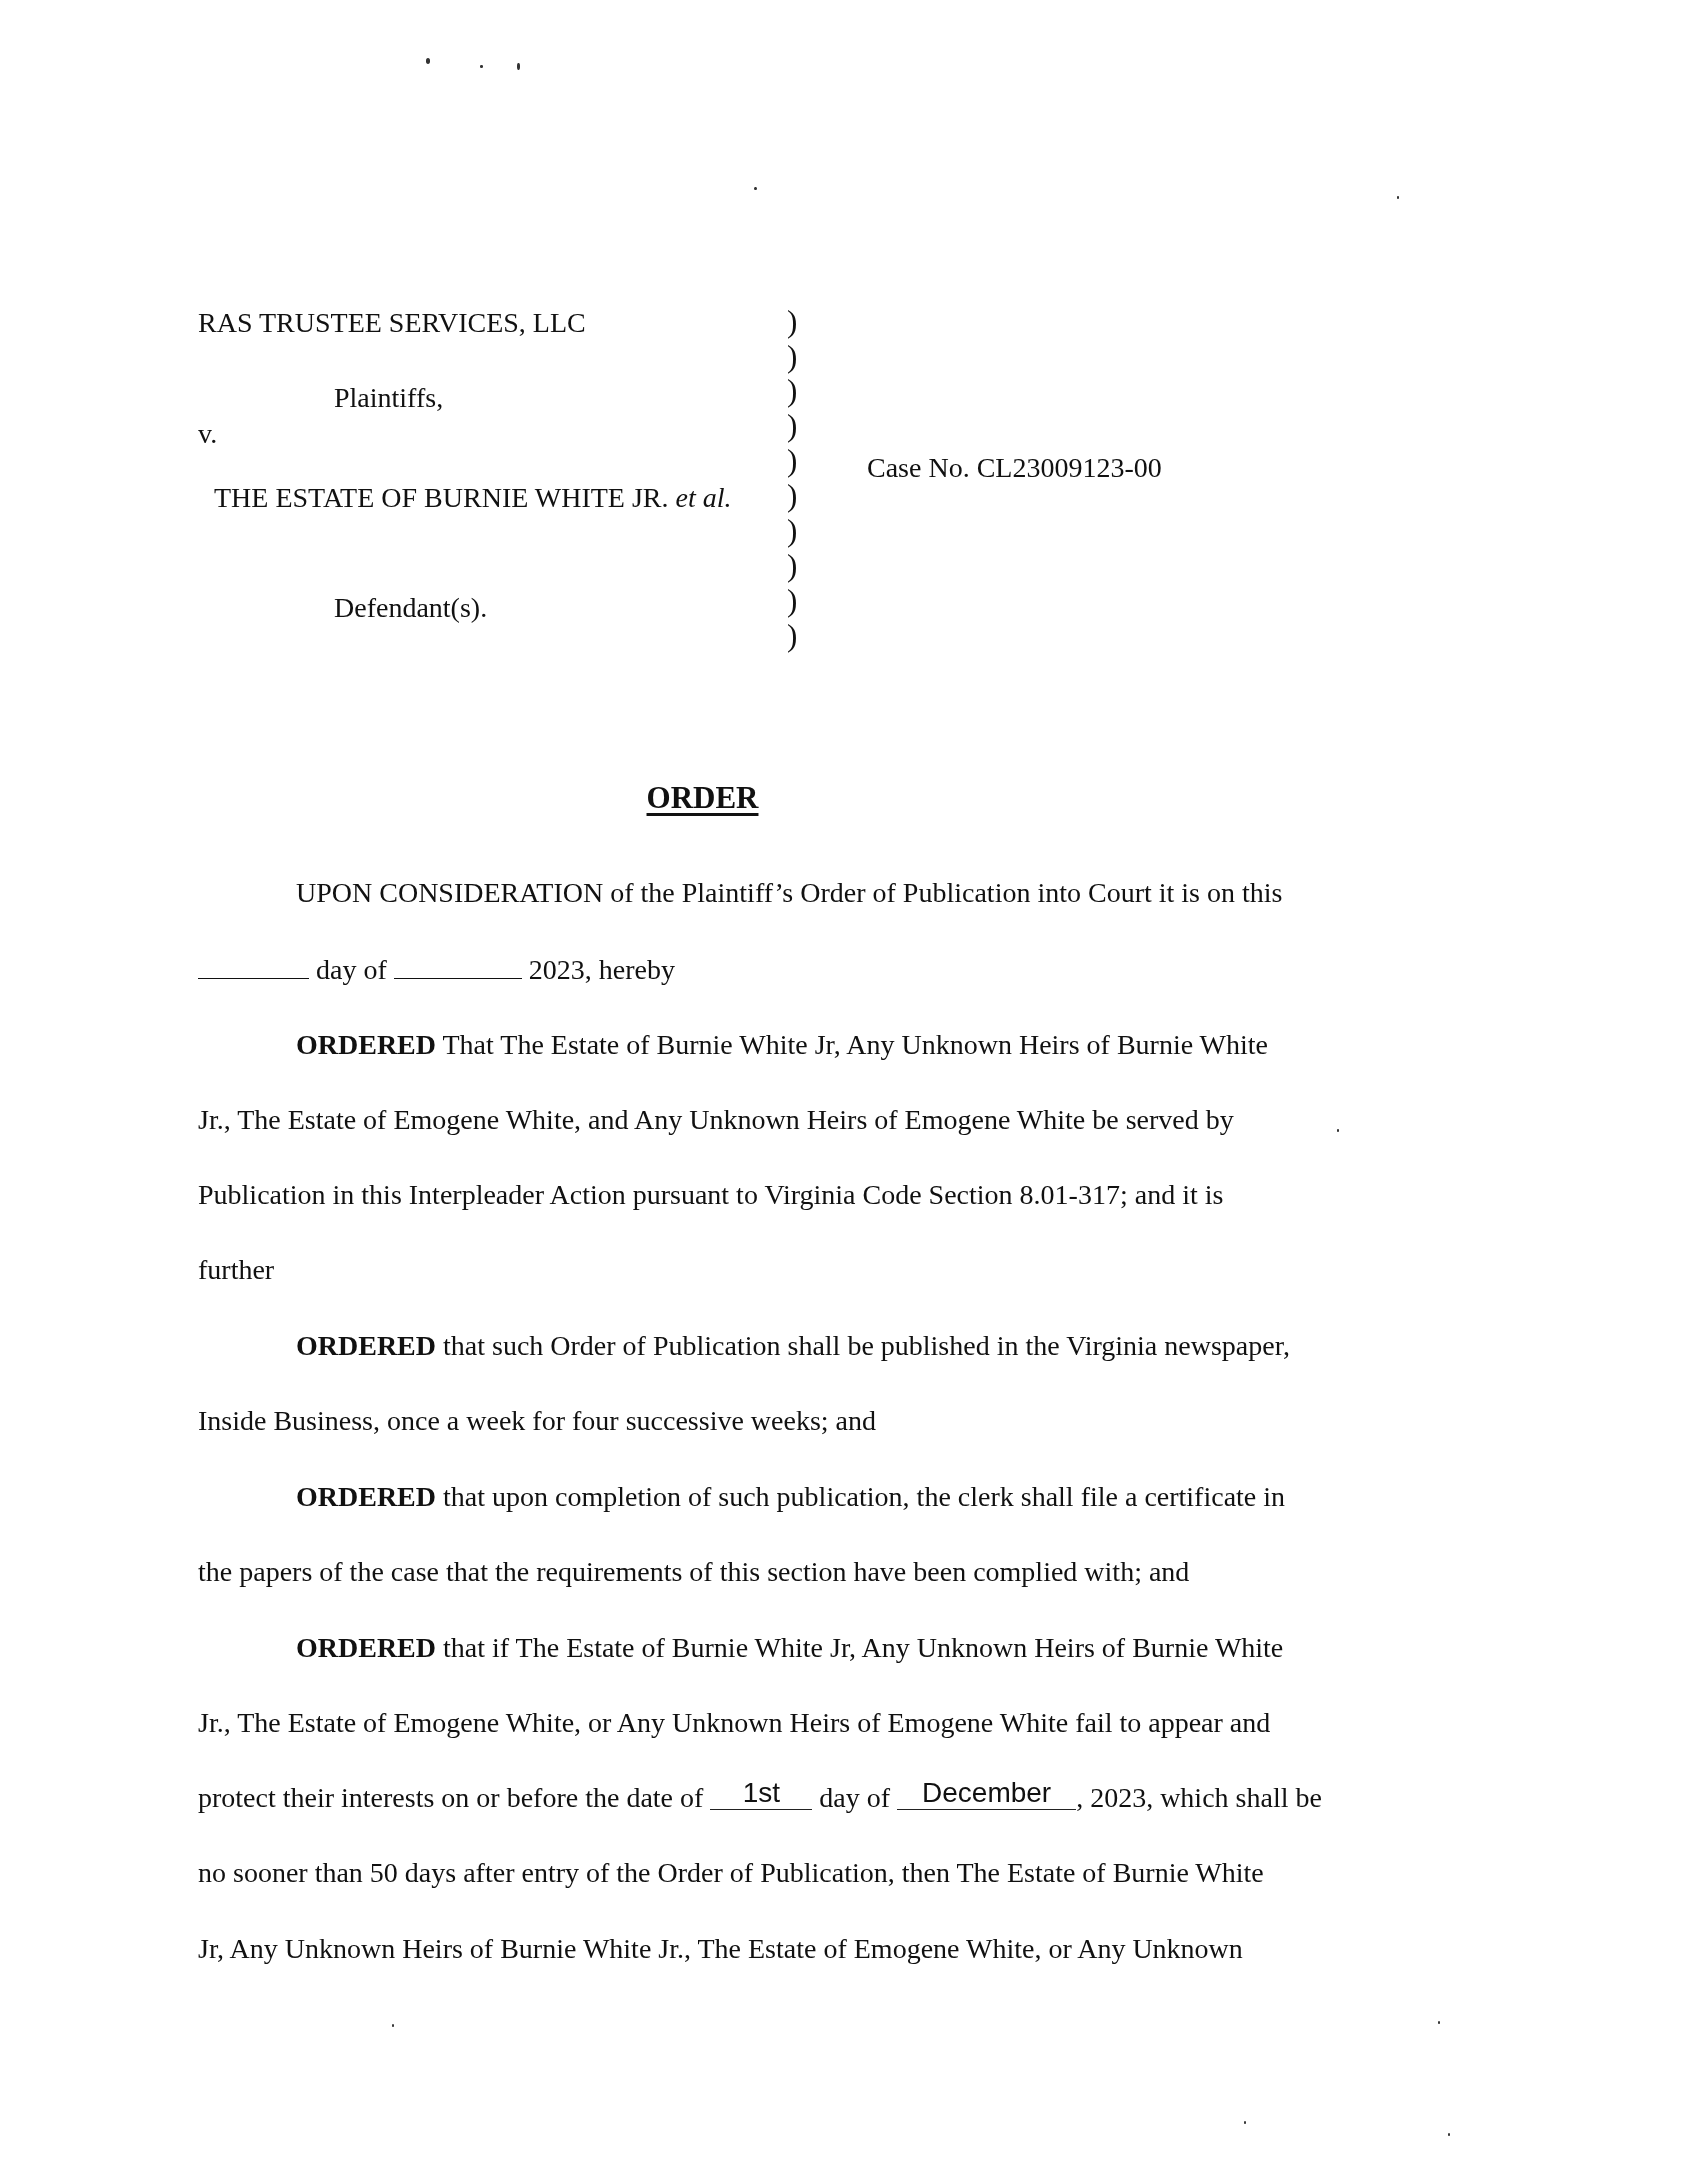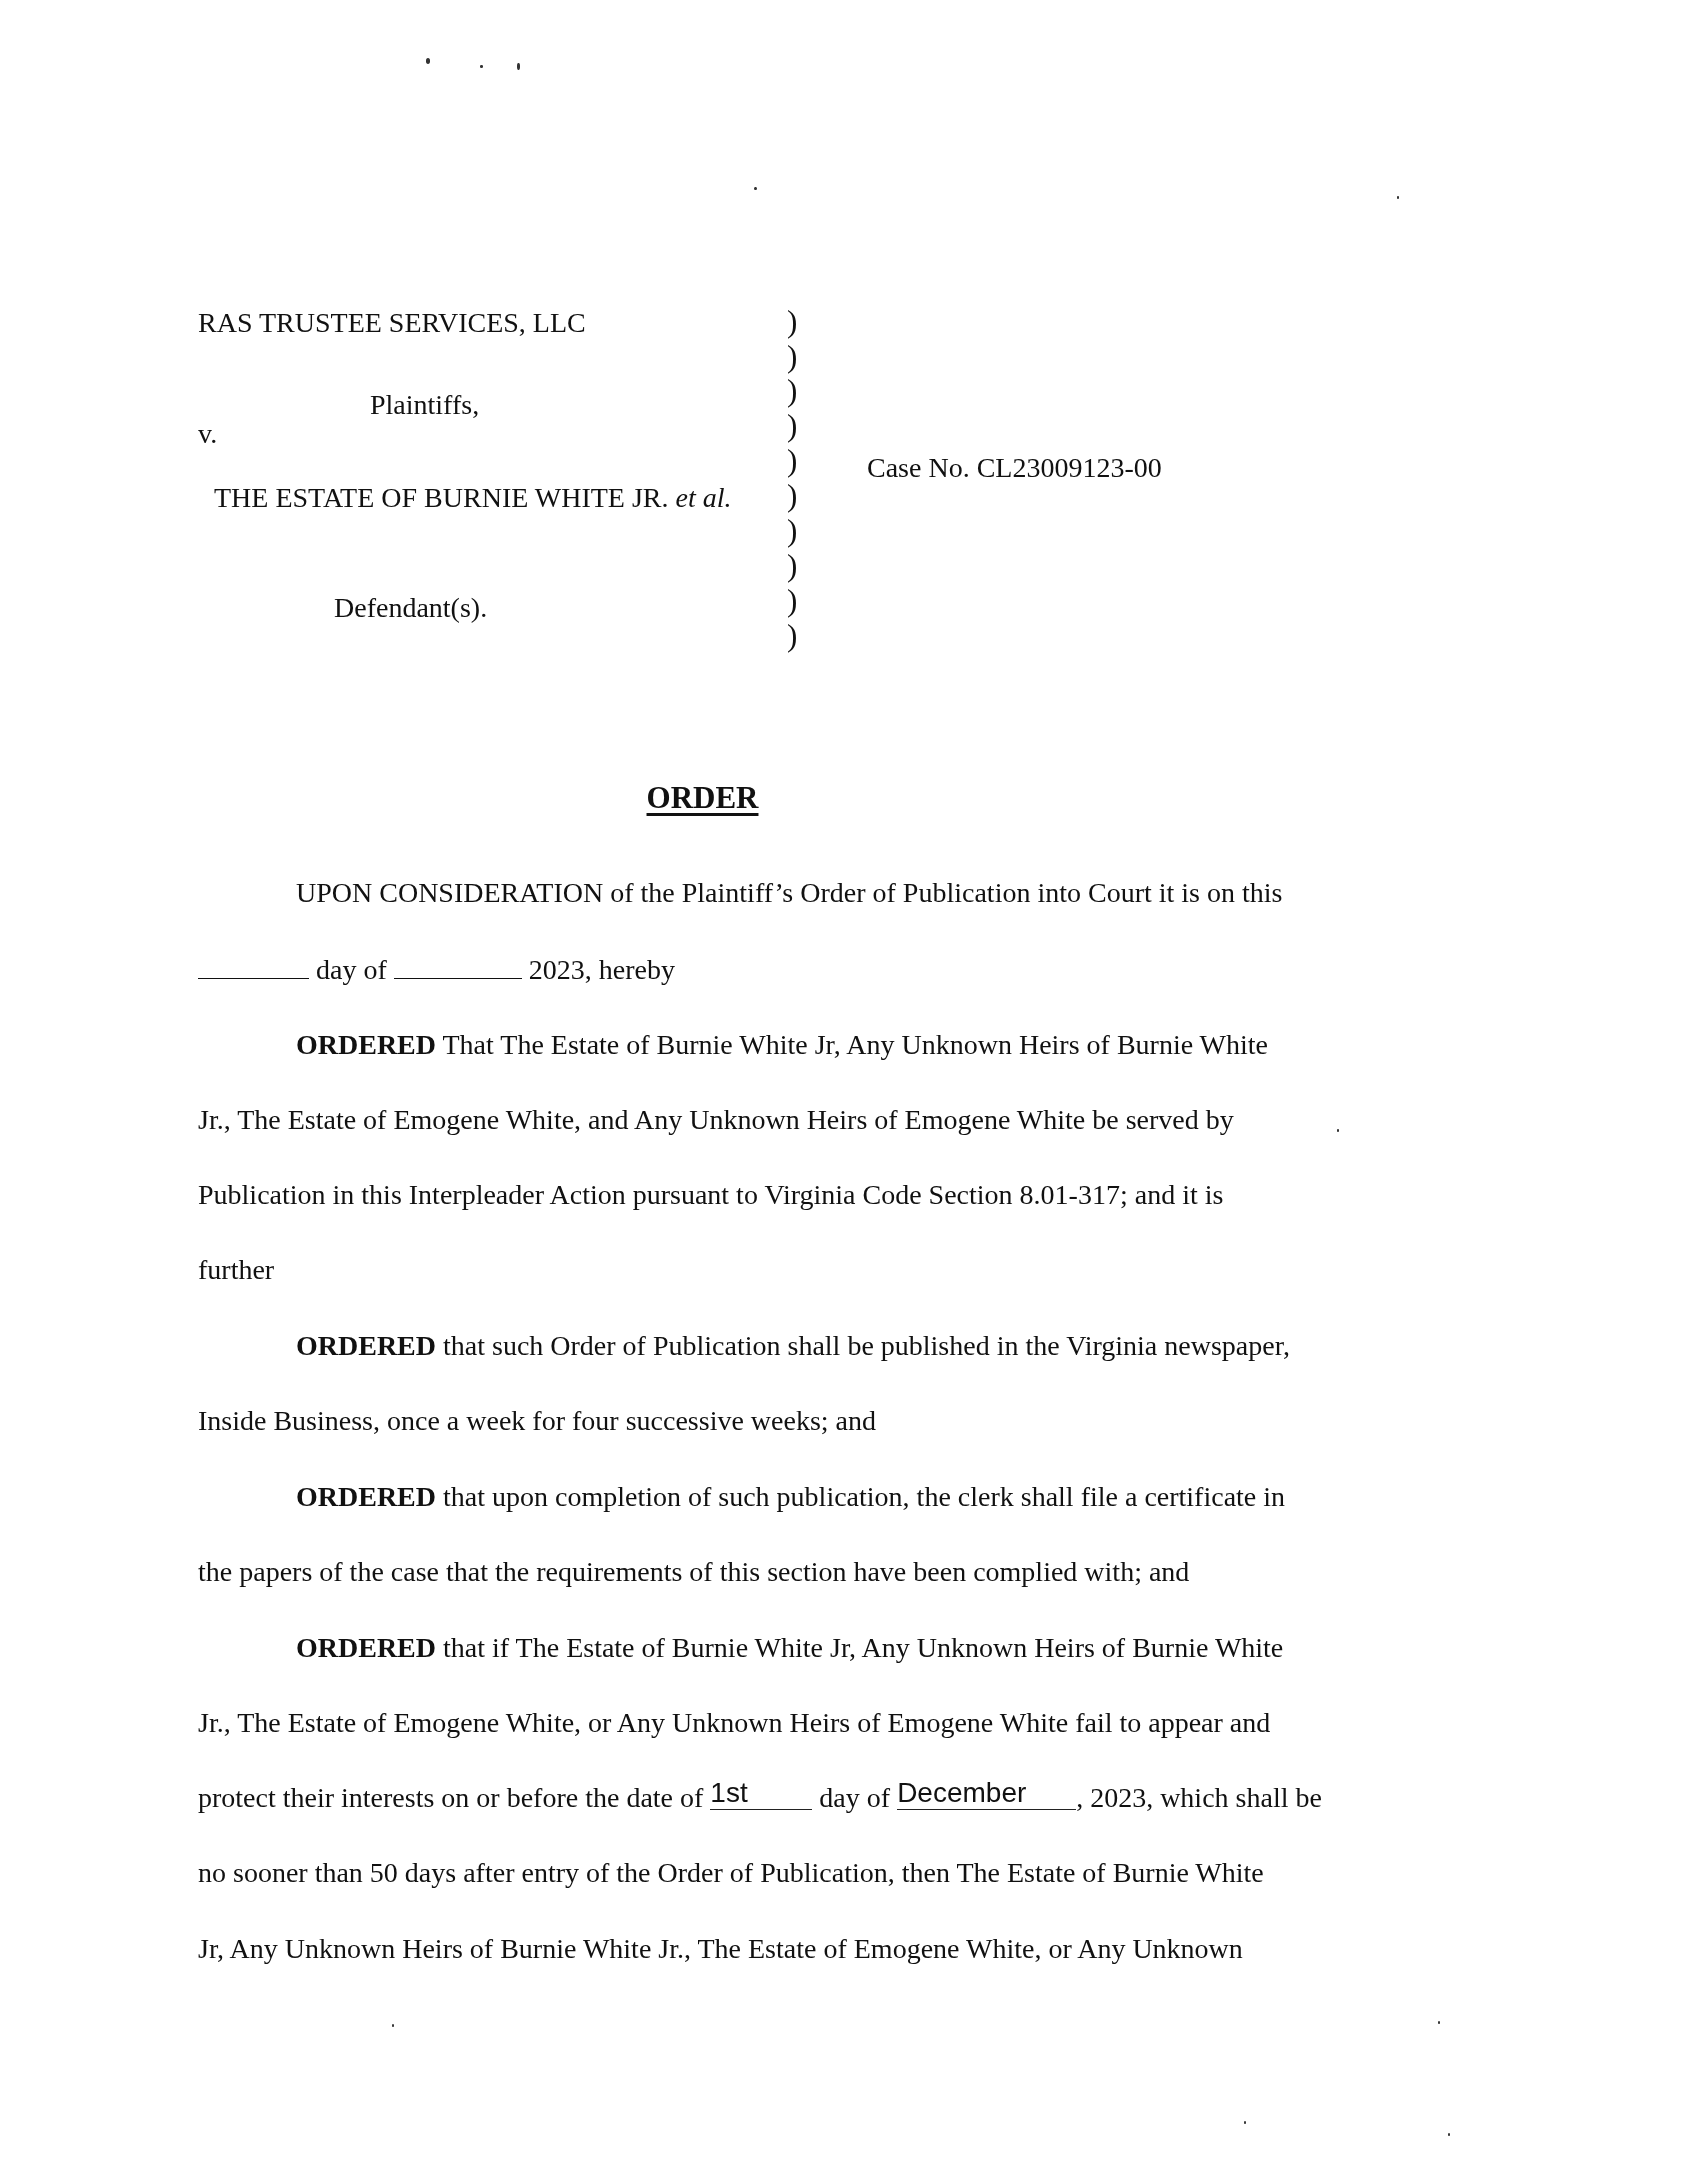--- a/index.html
+++ b/index.html
@@ -97,21 +97,21 @@
       display: inline-block;
       border-bottom: 1.7px solid #111;
       height: 24px;
       vertical-align: baseline;
     }
     .fill {
       display: inline-block;
       border-bottom: 1.7px solid #222;
       font-family: "Liberation Sans", "DejaVu Sans", sans-serif;
       font-size: 28px;
-      text-align: left;
+      text-align: center;
       line-height: 1;
       padding-bottom: 1.7px;
       vertical-align: baseline;
       position: relative;
       top: -5.1px;
     }
     .fill-day { width: 102px; }
     .fill-month { width: 179px; }
   </style>
 </head>
@@ -121,21 +121,21 @@
 
   <span class="speck" style="left:426px;top:58px;width:4.3px;height:6px;"></span>
   <span class="speck" style="left:480px;top:65px;width:2.6px;height:2.6px;"></span>
   <span class="speck" style="left:517px;top:63px;width:2.6px;height:6.8px;"></span>
   <span class="speck" style="left:754px;top:187px;width:2.6px;height:3.4px;"></span>
   <span class="speck" style="left:1397px;top:196px;width:1.7px;height:2.6px;"></span>
 
 
   <div class="caption">
     <div class="cap-line" style="left:0;top:0;">RAS TRUSTEE SERVICES, LLC</div>
-    <div class="cap-line" style="left:136px;top:82px;margin-left:36px;">Plaintiffs,</div>
+    <div class="cap-line" style="left:136px;top:75px;">Plaintiffs,</div>
     <div class="cap-line" style="left:0;top:111px;">v.</div>
     <div class="cap-line" style="left:16px;top:175px;">
       <span>THE ESTATE OF BURNIE WHITE JR.</span>
       <i>et al.</i>
     </div>
     <div class="cap-line" style="left:136px;top:285px;">Defendant(s).</div>
 
     <div class="paren-col">
       <span class="paren" style="top:-3.4px;">)</span>
       <span class="paren" style="top:31.5px;">)</span>

